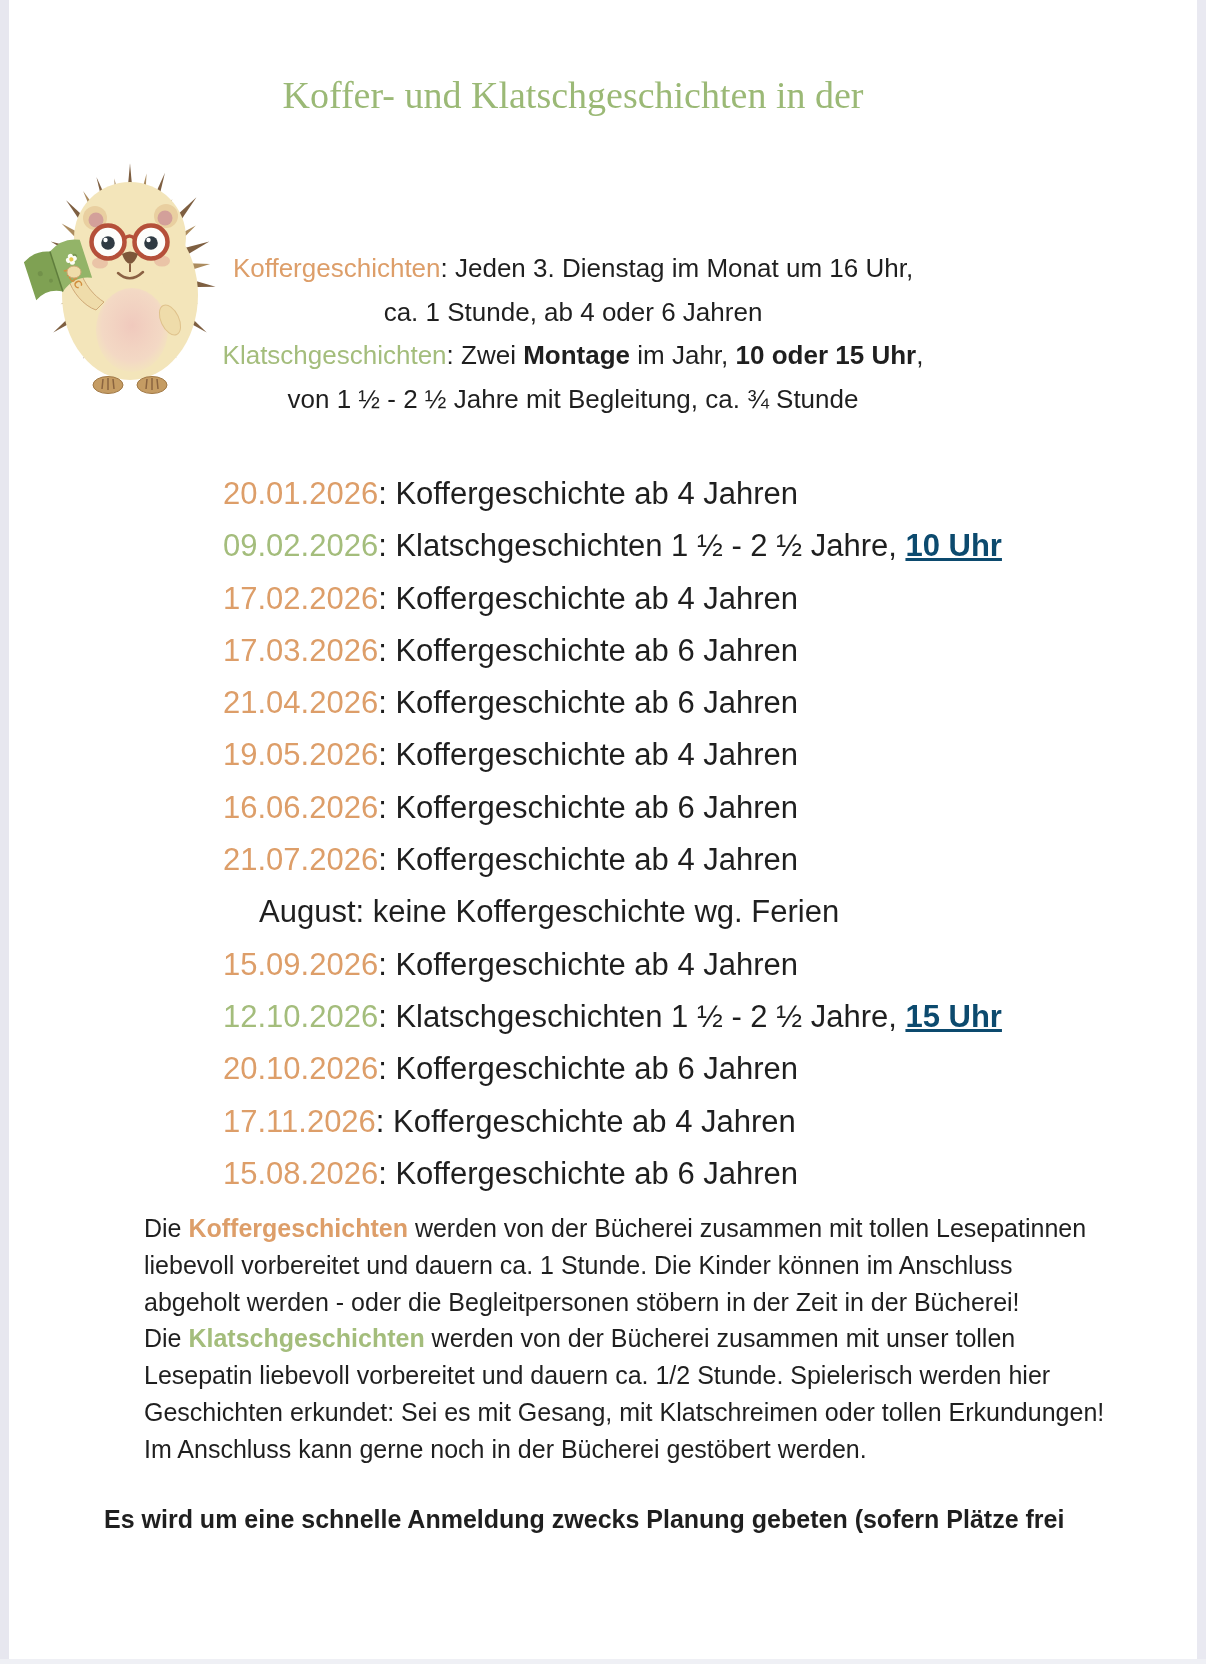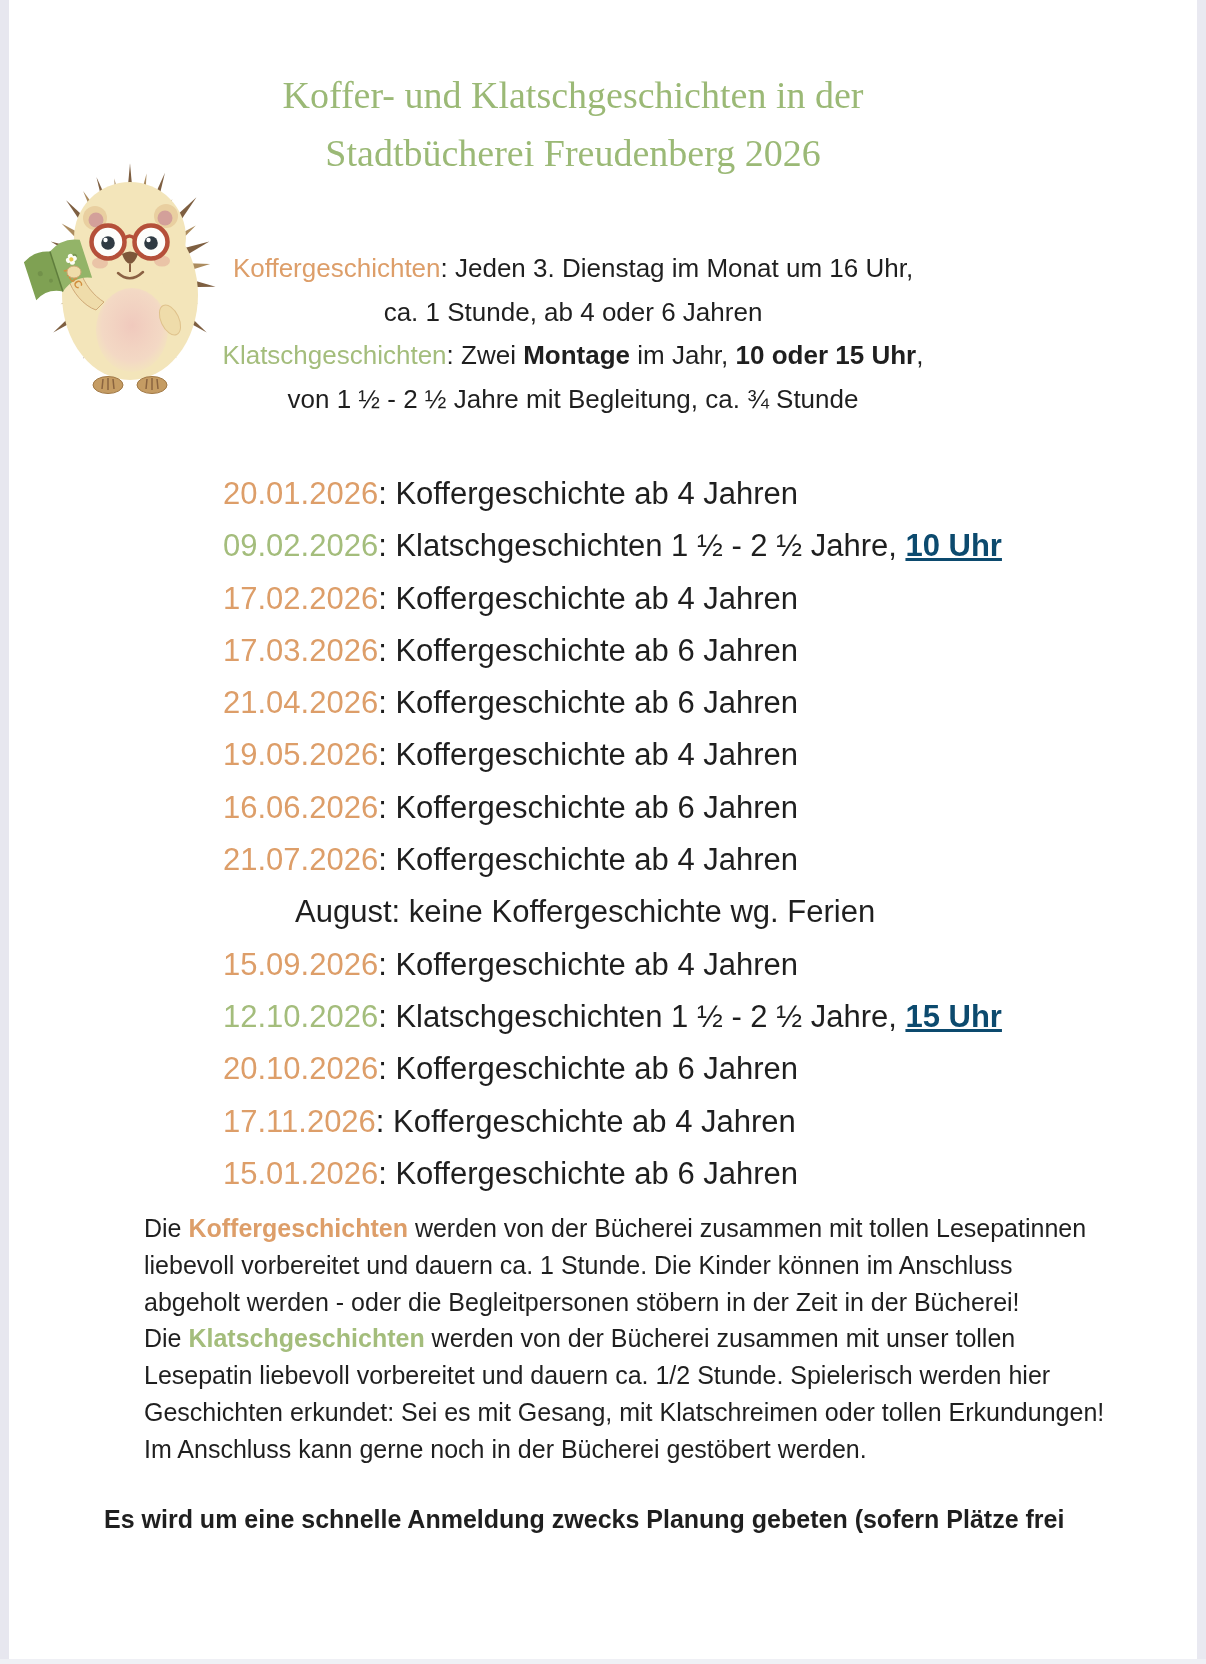--- a/index.html
+++ b/index.html
@@ -27,42 +27,41 @@
   .intro{
     position:absolute;top:247px;left:0;width:1146px;text-align:center;
     font-size:26px;line-height:43.5px;white-space:nowrap;
   }
 
   .schedule{
     position:absolute;top:468px;left:223px;
     font-size:31px;line-height:52.3px;
   }
   .srow{white-space:nowrap;}
-  .srow.indent{margin-left:72px;}
+  .srow.indent{margin-left:36px;}
   .time{color:#0c4a6e;font-weight:bold;text-decoration:underline;}
 
   .info{
     position:absolute;top:1210px;left:104px;
     font-size:25px;line-height:36.8px;white-space:nowrap;margin-left:40px;
   }
   .closing{
     position:absolute;top:1500px;left:104px;
     font-size:25px;line-height:38.5px;font-weight:bold;white-space:nowrap;
   }
 </style>
 </head>
 <body>
 
 <div class="edge-left"></div>
 <div class="edge-right"></div>
 <div class="edge-bottom"></div>
 
 <div class="title">
   <div>Koffer- und Klatschgeschichten in der</div>
-  <div>Stadtbücherei Freudenberg 2026</div>
 </div>
 
 <svg class="hedgehog" width="215" height="245" viewBox="0 0 215 245" xmlns="http://www.w3.org/2000/svg">
   <defs>
     <polygon id="spk1" points="-4,-52 0,-86 4,-52" fill="#7e5f41"></polygon>
     <polygon id="spk2" points="-3.5,-50 0,-76 3.5,-50" fill="#ab8b5e"></polygon>
     <radialGradient id="belly" cx="50%" cy="45%" r="60%">
       <stop offset="0%" stop-color="#f0c9bd"></stop>
       <stop offset="70%" stop-color="#f3d6c6" stop-opacity="0.85"></stop>
       <stop offset="100%" stop-color="#f3ddc9" stop-opacity="0"></stop>
@@ -169,21 +168,21 @@
   <div class="srow"><span class="c-orange">17.03.2026</span><span>: Koffergeschichte ab 6 Jahren</span></div>
   <div class="srow"><span class="c-orange">21.04.2026</span><span>: Koffergeschichte ab 6 Jahren</span></div>
   <div class="srow"><span class="c-orange">19.05.2026</span><span>: Koffergeschichte ab 4 Jahren</span></div>
   <div class="srow"><span class="c-orange">16.06.2026</span><span>: Koffergeschichte ab 6 Jahren</span></div>
   <div class="srow"><span class="c-orange">21.07.2026</span><span>: Koffergeschichte ab 4 Jahren</span></div>
   <div class="srow indent"><span>August: keine Koffergeschichte wg. Ferien</span></div>
   <div class="srow"><span class="c-orange">15.09.2026</span><span>: Koffergeschichte ab 4 Jahren</span></div>
   <div class="srow"><span class="c-green">12.10.2026</span><span>: Klatschgeschichten 1 ½ - 2 ½ Jahre, </span><span class="time">15 Uhr</span></div>
   <div class="srow"><span class="c-orange">20.10.2026</span><span>: Koffergeschichte ab 6 Jahren</span></div>
   <div class="srow"><span class="c-orange">17.11.2026</span><span>: Koffergeschichte ab 4 Jahren</span></div>
-  <div class="srow"><span class="c-orange">15.01.2026</span><span>: Koffergeschichte ab 6 Jahren</span></div>
+  <div class="srow"><span class="c-orange">15.08.2026</span><span>: Koffergeschichte ab 6 Jahren</span></div>
 </div>
 
 <div class="info">
   <div><span>Die </span><b class="c-orange">Koffergeschichten</b><span> werden von der Bücherei zusammen mit tollen Lesepatinnen</span></div>
   <div>liebevoll vorbereitet und dauern ca. 1 Stunde. Die Kinder können im Anschluss</div>
   <div>abgeholt werden - oder die Begleitpersonen stöbern in der Zeit in der Bücherei!</div>
   <div><span>Die </span><b class="c-green">Klatschgeschichten</b><span> werden von der Bücherei zusammen mit unser tollen</span></div>
   <div>Lesepatin liebevoll vorbereitet und dauern ca. 1/2 Stunde. Spielerisch werden hier</div>
   <div>Geschichten erkundet: Sei es mit Gesang, mit Klatschreimen oder tollen Erkundungen!</div>
   <div>Im Anschluss kann gerne noch in der Bücherei gestöbert werden.</div>

